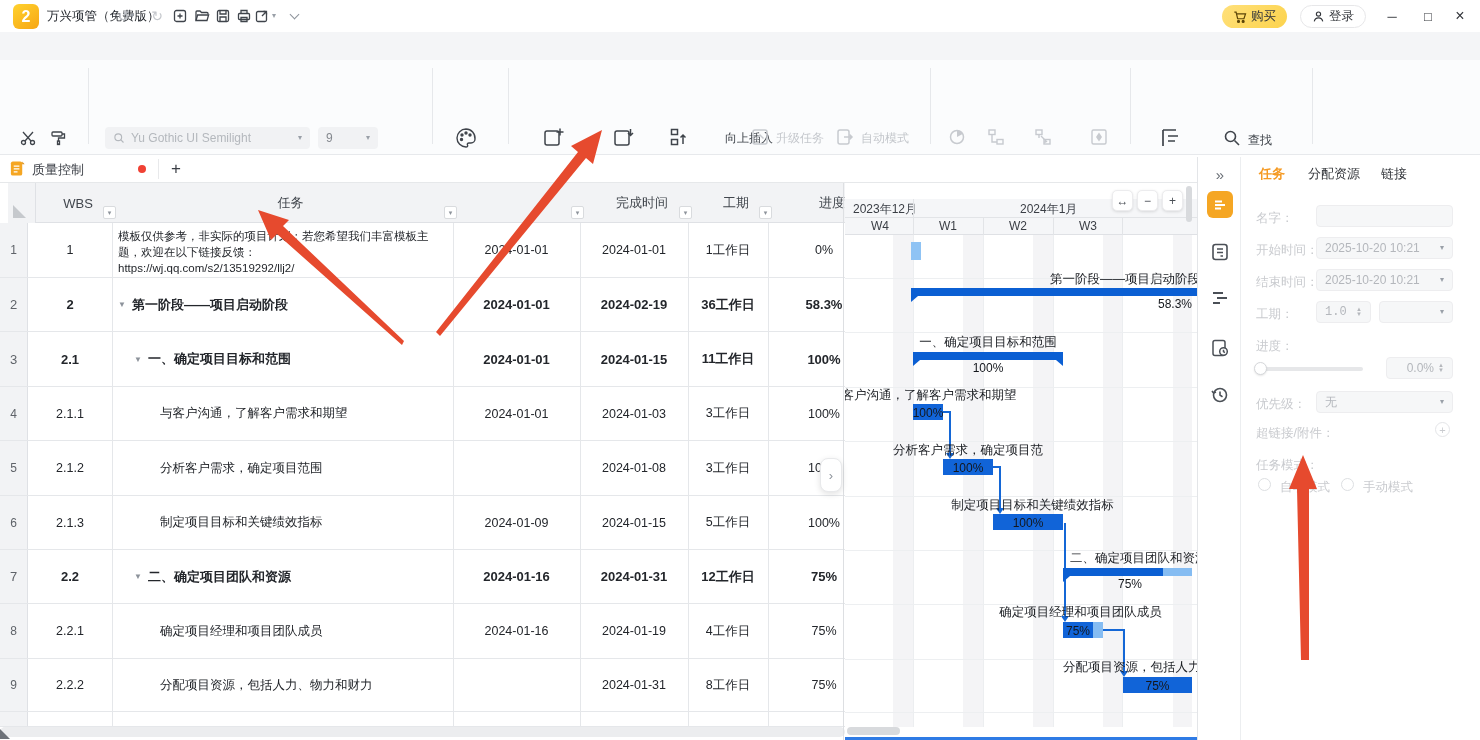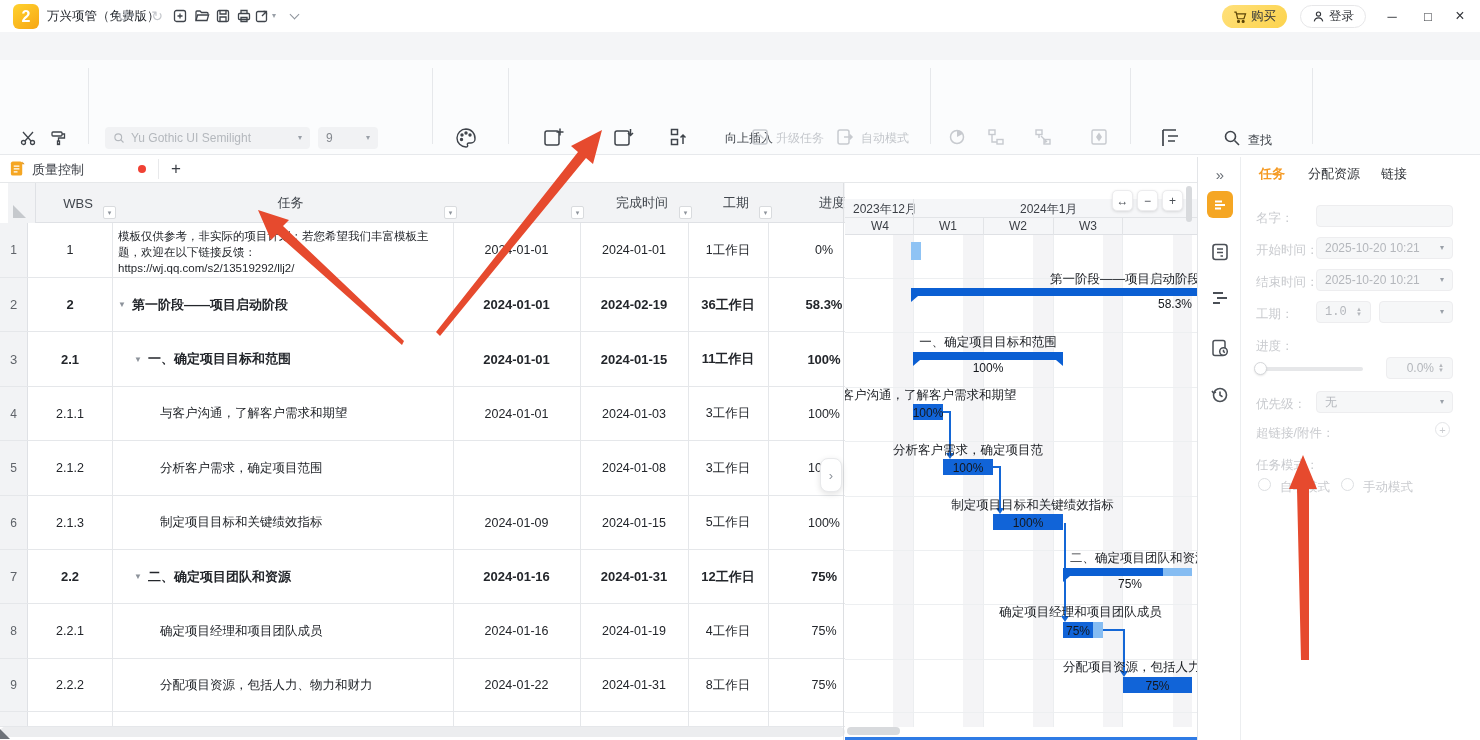--- a/index.html
+++ b/index.html
@@ -503,21 +503,20 @@
       <div class="cell c-task" style="padding-left:48px;">确定项目经理和项目团队成员</div>
       <div class="cell c-start">2024-01-16</div>
       <div class="cell c-fin">2024-01-19</div>
       <div class="cell c-dur">4工作日</div>
       <div class="cell c-prog">75%</div>
     </div>
     <div class="abs trow" style="top:476px;height:53px;">
       <div class="cell c-num">9</div>
       <div class="cell c-wbs">2.2.2</div>
       <div class="cell c-task" style="padding-left:48px;">分配项目资源，包括人力、物力和财力</div>
-      <div class="cell c-start">2024-01-22</div>
       <div class="cell c-fin">2024-01-31</div>
       <div class="cell c-dur">8工作日</div>
       <div class="cell c-prog">75%</div>
     </div>
     <div class="abs trow" style="top:529px;height:15px;">
       <div class="cell c-num"></div>
     </div>
 
     <div class="abs vline" style="left:112px;top:40px;height:504px;"></div>
     <div class="abs vline" style="left:453px;top:40px;height:504px;"></div>

